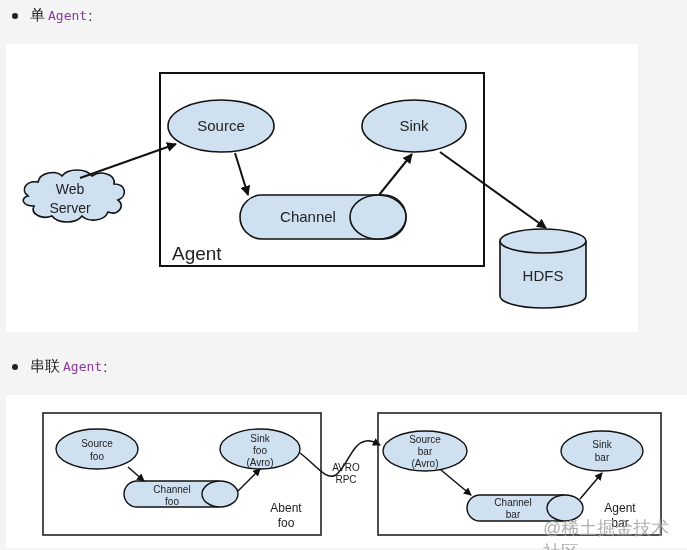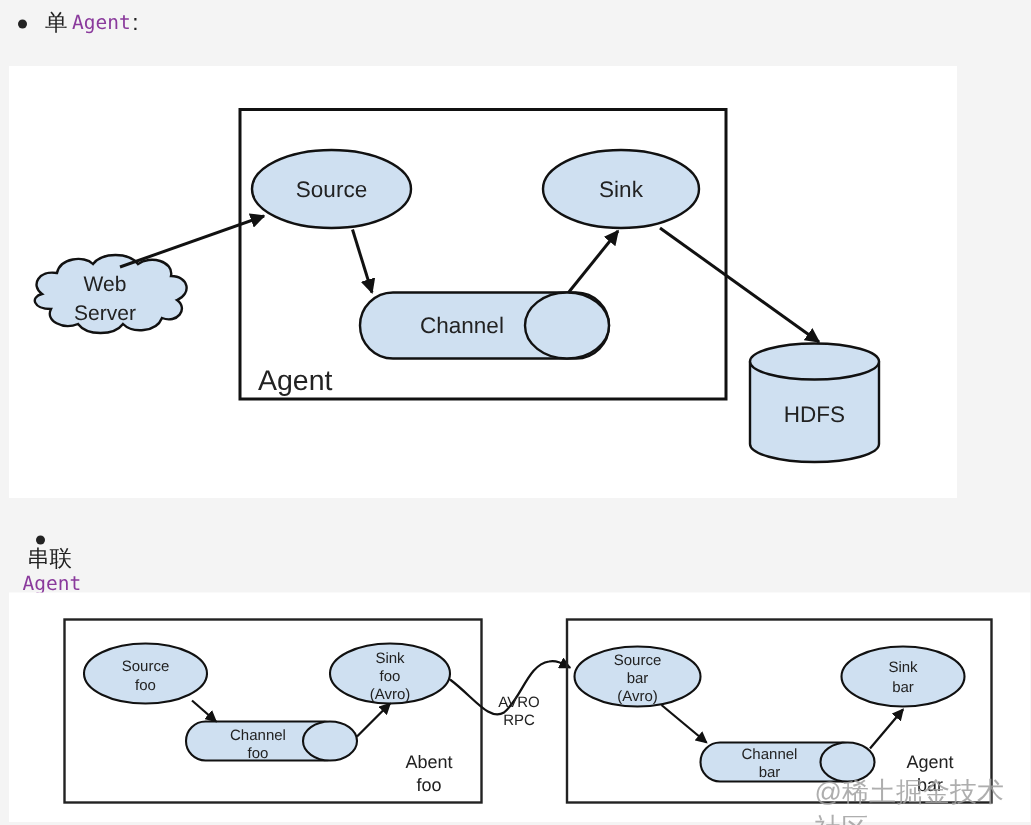--- a/index.html
+++ b/index.html
@@ -81,21 +81,21 @@
       <text x="537" y="237" font-size="15" text-anchor="middle">HDFS</text>
     </g>
 
     <line x1="74" y1="134" x2="170" y2="100" stroke="#111" stroke-width="2" marker-end="url(#arr)"></line>
     <line x1="229" y1="109" x2="242" y2="151" stroke="#111" stroke-width="2" marker-end="url(#arr)"></line>
     <line x1="373" y1="151" x2="406" y2="110" stroke="#111" stroke-width="2" marker-end="url(#arr)"></line>
     <line x1="434" y1="108" x2="540" y2="184" stroke="#111" stroke-width="2" marker-end="url(#arr)"></line>
   </svg>
 </div>
 
-<div class="bullet-line" style="top:357px;flex-direction:column;">
+<div class="bullet-line" style="top:357px;">
   <span class="bullet-dot"></span>
   <span>串联</span>
   <span class="code">Agent</span>
   <span class="colon">:</span>
 </div>
 
 <div class="panel" style="left:6px; top:395px; width:681px; height:153px;">
   <svg width="681" height="153" viewBox="0 0 681 153">
     <defs>
       <marker id="arr2" markerWidth="8" markerHeight="8" refX="7" refY="4" orient="auto" markerUnits="userSpaceOnUse">

